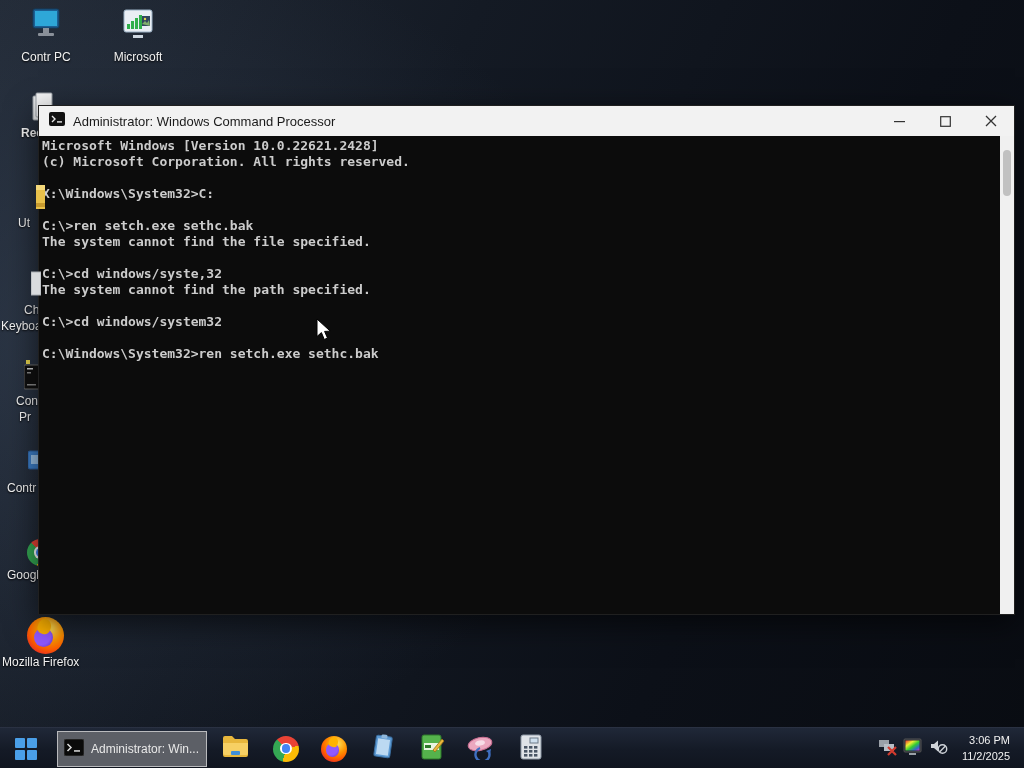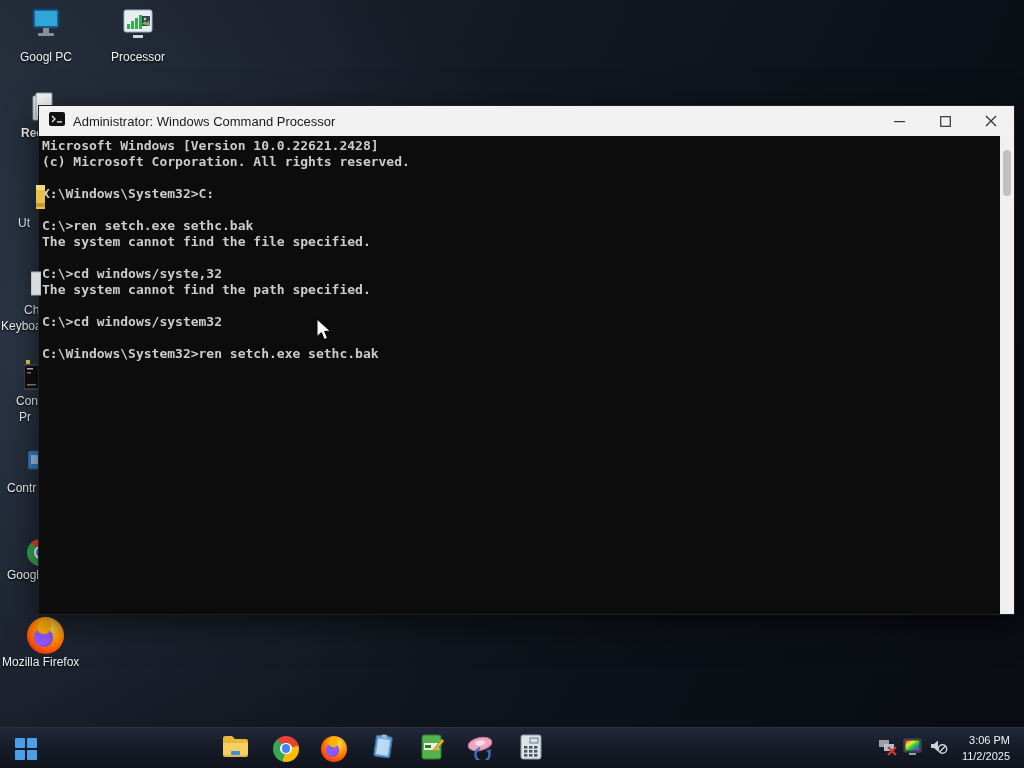--- a/index.html
+++ b/index.html
@@ -93,38 +93,38 @@
 
   <div class="dicon" style="left:8px; top:6px;">
     <span class="ic">
       <svg width="44" height="36" viewBox="0 0 44 36">
         <rect x="9" y="3" width="26" height="19" rx="2" fill="#1c5f93" stroke="#123c5e"></rect>
         <rect x="11" y="5" width="22" height="15" fill="#2ea7d8"></rect>
         <rect x="19" y="22" width="6" height="5" fill="#8a9099"></rect>
         <rect x="14" y="27" width="16" height="3" rx="1" fill="#8a9099"></rect>
       </svg>
     </span>
-    <div class="lab">Googl PC</div>
+    <div class="lab">Contr PC</div>
   </div>
 
   <div class="dicon" style="left:100px; top:6px;">
     <span class="ic">
       <svg width="44" height="36" viewBox="0 0 44 36">
         <rect x="8" y="4" width="28" height="22" rx="2" fill="#e9eef4" stroke="#9ab0c4"></rect>
         <rect x="11" y="18" width="3" height="5" fill="#2fae4a"></rect>
         <rect x="15" y="15" width="3" height="8" fill="#2fae4a"></rect>
         <rect x="19" y="12" width="3" height="11" fill="#2fae4a"></rect>
         <rect x="23" y="9" width="3" height="14" fill="#2fae4a"></rect>
         <rect x="26" y="10" width="8" height="10" fill="#31455e"></rect>
         <circle cx="29" cy="13" r="1.2" fill="#e8d44d"></circle>
         <path d="M26 18 l3 -3 2 2 2 -3 1 6 z" fill="#7fae6b"></path>
         <rect x="17" y="29" width="10" height="3" fill="#cdd6e0"></rect>
       </svg>
     </span>
-    <div class="lab">Processor</div>
+    <div class="lab">Microsoft</div>
   </div>
 
   <span class="ic" style="position:absolute; left:31px; top:92px; z-index:1;">
     <svg width="24" height="32" viewBox="0 0 24 32">
       <rect x="2" y="4" width="18" height="24" rx="1" fill="#e4e6e8" stroke="#9aa0a6"></rect>
       <rect x="5" y="1" width="16" height="24" rx="1" fill="#f4f5f6" stroke="#9aa0a6"></rect>
     </svg>
   </span>
   <div class="frag" style="left:21px; top:126px;font-weight:bold;">Rec</div>
 
@@ -217,20 +217,30 @@
 
     <div class="tb" style="left:9px; width:34px;">
       <span class="startlogo">
           <span></span>
           <span></span>
           <span></span>
           <span></span>
         </span>
     </div>
 
+    <div class="taskbtn">
+      <span>
+        <svg width="20" height="17" viewBox="0 0 20 17">
+          <rect x="0" y="0" width="20" height="17" rx="2" fill="#0a0a0a" stroke="#3a3a3a"></rect>
+          <path d="M3.5 5 l3.5 3.5 -3.5 3.5" stroke="#ddd" stroke-width="1.5" fill="none"></path>
+          <rect x="10" y="11.2" width="6" height="1.5" fill="#ddd"></rect>
+        </svg>
+      </span>
+      <span class="tlab">Administrator: Win...</span>
+    </div>
 
     <div class="tb" style="left:220px; width:30px;">
       <span>
         <svg width="27" height="23" viewBox="0 0 27 23">
           <path d="M1 3 a2 2 0 0 1 2 -2 h7 l3 3 h11 a2 2 0 0 1 2 2 v14 a2 2 0 0 1 -2 2 h-21 a2 2 0 0 1 -2 -2 z" fill="#e8b73c"></path>
           <path d="M1 8 h25 v10 a2 2 0 0 1 -2 2 h-21 a2 2 0 0 1 -2 -2 z" fill="#f7d064"></path>
           <rect x="9" y="16" width="9" height="4" rx="1" fill="#3f8fd8"></rect>
         </svg>
       </span>
     </div>

